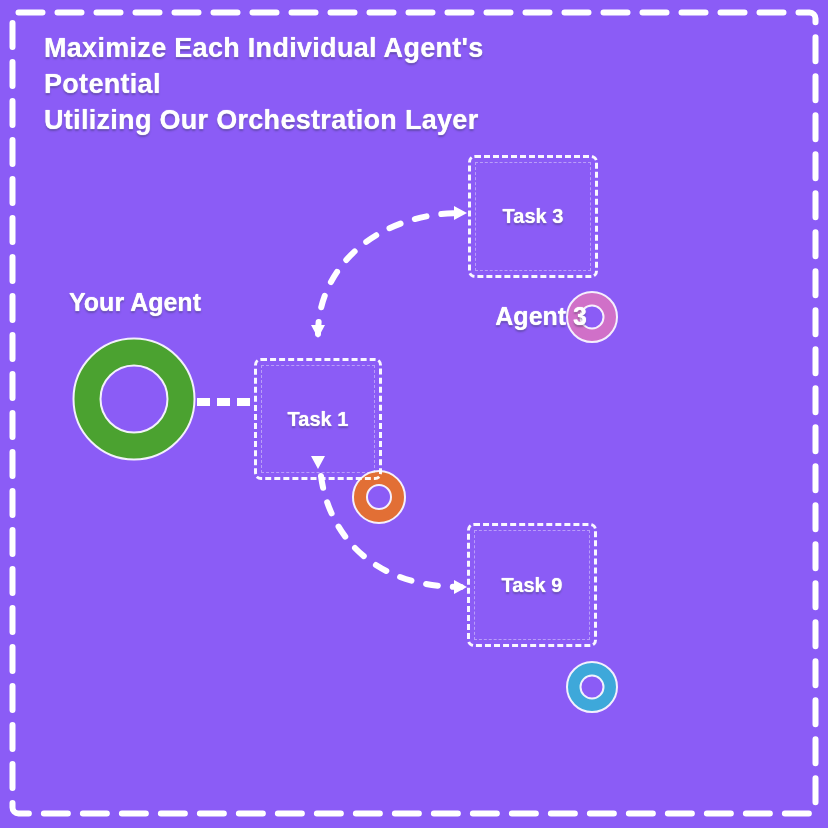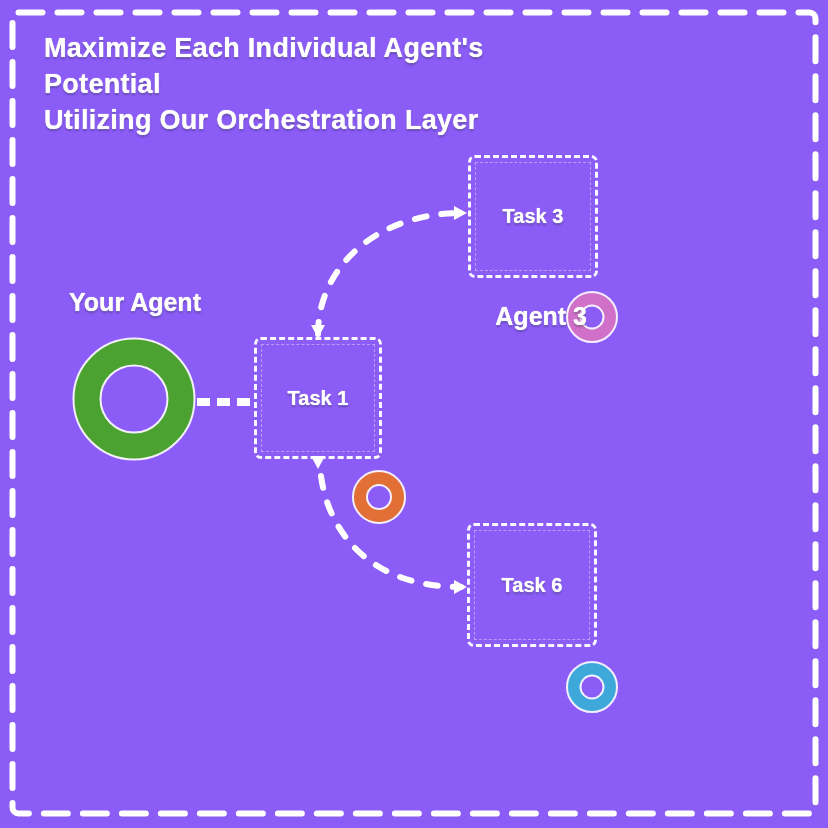--- a/index.html
+++ b/index.html
@@ -46,21 +46,21 @@
     align-items: center;
     justify-content: center;
     box-sizing: border-box;
   }
   .task-box .task-label {
     font-size: 20px;
     font-weight: 700;
     color: #ffffff;
     text-shadow: 0 0 1px #ffffff, 0 2px 2px rgba(25,40,46,0.35);
   }
-  #task1 { left: 254px; top: 337px; width: 128px; height: 122px; justify-content: center; }
+  #task1 { left: 254px; top: 358px; width: 128px; height: 122px; justify-content: center; }
   #task3 { left: 468px; top: 155px; width: 130px; height: 123px; }
   #task2 { left: 467px; top: 523px; width: 130px; height: 124px; }
   #your-agent-label { left: 45px;  top: 288px; width: 180px; text-align: center; }
   #agent1-label     { left: 230px; top: 482px; width: 122px; text-align: right; }
   #agent3-label     { left: 465px; top: 302px; width: 122px; text-align: right; }
   #agent2-label     { left: 441px; top: 672px; width: 122px; text-align: right; }
 </style>
 </head>
 <body>
 
@@ -113,18 +113,18 @@
 
   <div class="node-label" id="your-agent-label">Your Agent</div>
 
   <div class="task-box" id="task1">
     <span class="task-label">Task 1</span>
   </div>
   <div class="task-box" id="task3">
     <span class="task-label">Task 3</span>
   </div>
   <div class="task-box" id="task2">
-    <span class="task-label">Task 6</span>
+    <span class="task-label">Task 9</span>
   </div>
 
   <div class="node-label" id="agent3-label">Agent 3</div>
 
 </div>
 
 </body></html>

